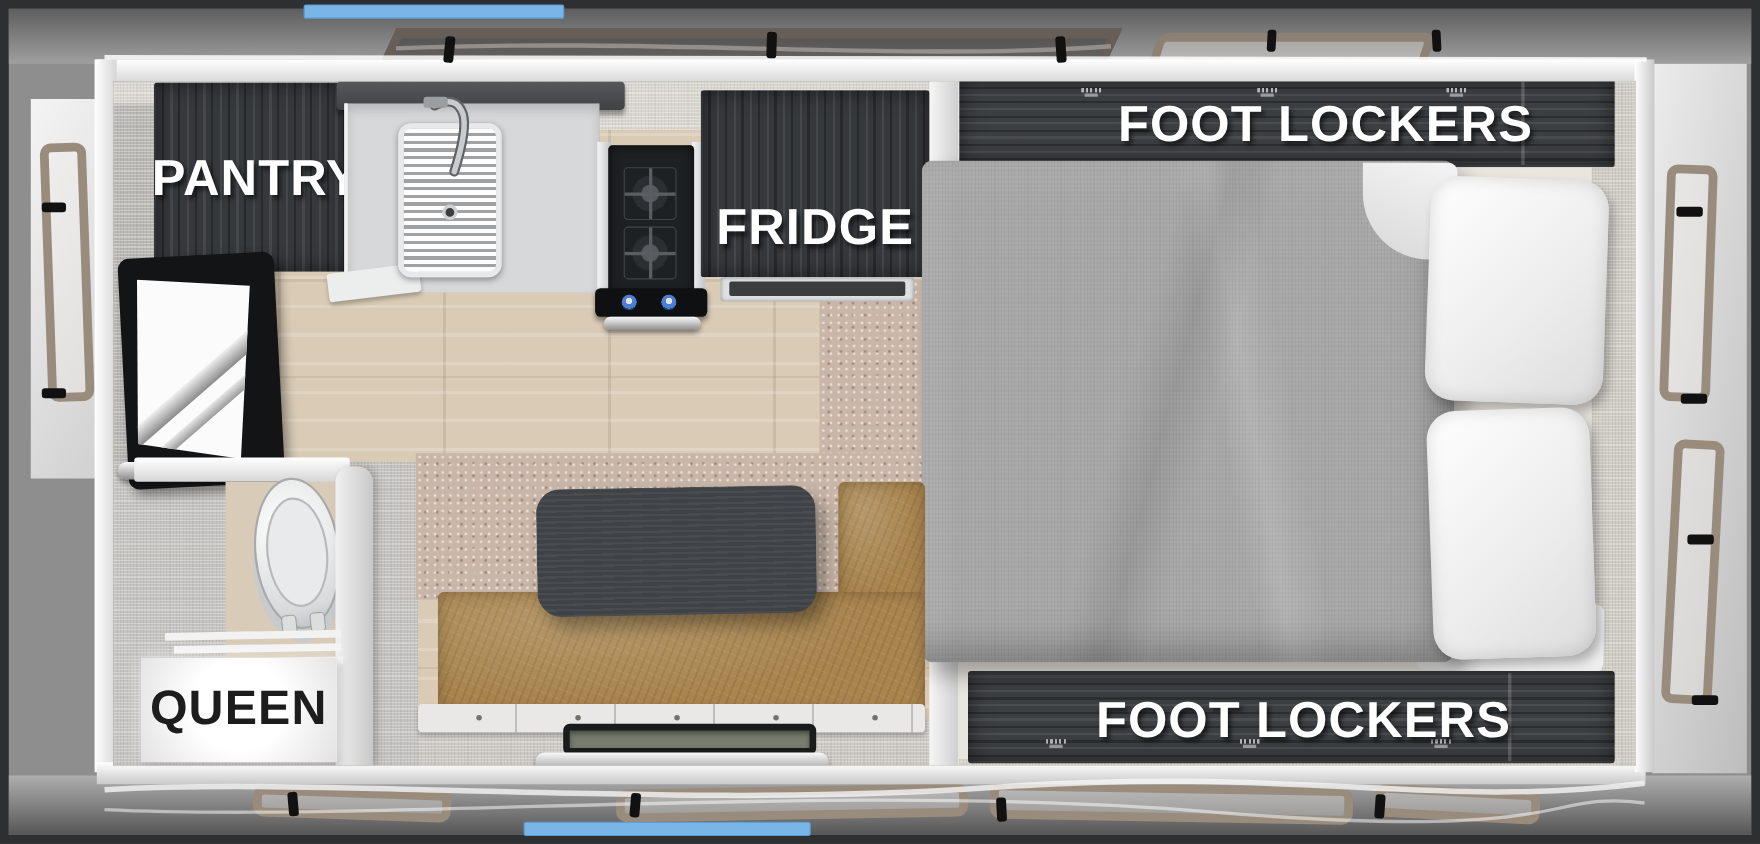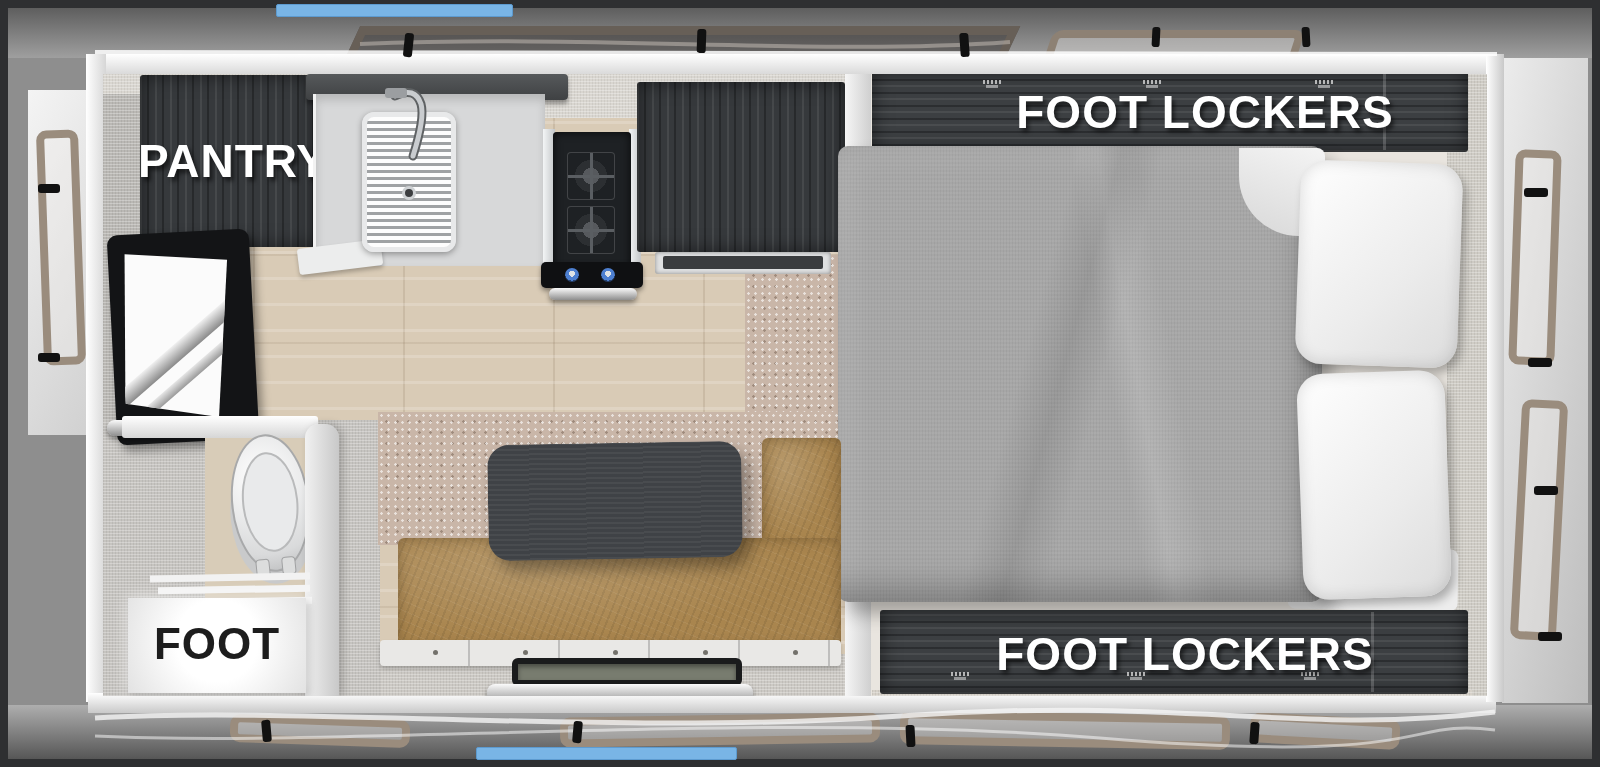--- a/index.html
+++ b/index.html
@@ -142,20 +142,21 @@
     <div class="abs" style="left:526px;top:55px;width:12px;height:152px;background:linear-gradient(90deg,#f3f5f6,#c3c6c8);"></div>
     <div class="abs glass" style="left:450px;top:58px;width:78px;height:150px;"></div>
     <div class="abs burner" style="left:464px;top:78px;width:48px;height:48px;"></div>
     <div class="abs burner" style="left:464px;top:132px;width:48px;height:48px;"></div>
     <div class="abs" style="left:438px;top:188px;width:102px;height:26px;background:#0f1012;border-radius:5px;box-shadow:0 3px 5px rgba(0,0,0,.4);"></div>
     <div class="abs knob" style="left:462px;top:194px;"></div>
     <div class="abs knob" style="left:498px;top:194px;"></div>
     <div class="abs silverbar" style="left:446px;top:214px;width:88px;height:12px;"></div>
 
     <div class="abs wood-v" style="left:534px;top:8px;width:208px;height:170px;"></div>
+    <div class="abs lbl lbl-46" style="left:540px;top:108px;width:196px;">FRIDGE</div>
     <div class="abs" style="left:552px;top:178px;width:176px;height:22px;background:#dfe0e1;border-radius:3px;box-shadow:inset 0 0 4px rgba(0,0,0,.4);"></div>
     <div class="abs" style="left:560px;top:182px;width:160px;height:13px;background:#3a3c3e;border-radius:2px;"></div>
 
     <div class="abs wood-h" style="left:769px;top:-4px;width:596px;height:82px;"></div>
     <div class="abs" style="left:1280px;top:-2px;width:3px;height:78px;background:rgba(255,255,255,.18);"></div>
     <div class="abs latch" style="left:880px;top:6px;"></div>
     <div class="abs latch" style="left:1040px;top:6px;"></div>
     <div class="abs latch" style="left:1212px;top:6px;"></div>
     <div class="abs lbl lbl-46" style="left:822px;top:14px;width:560px;">FOOT LOCKERS</div>
 
@@ -193,21 +194,21 @@
       <div class="abs" style="left:4px;top:0;width:78px;height:138px;border-radius:50%;background:radial-gradient(circle at 40% 30%,#ffffff,#d9dadb 75%,#b9babb);border:2px solid #a8a9aa;"></div>
       <div class="abs" style="left:15px;top:18px;width:56px;height:100px;border-radius:50%;background:#e9eaeb;border:2px solid #b9babb;"></div>
       <div class="abs" style="left:22px;top:124px;width:14px;height:18px;background:#dcdddd;border:1px solid #a0a1a2;border-radius:4px;"></div>
       <div class="abs" style="left:48px;top:124px;width:14px;height:18px;background:#dcdddd;border:1px solid #a0a1a2;border-radius:4px;"></div>
     </div>
     <div class="abs" style="left:202px;top:350px;width:34px;height:272px;background:linear-gradient(90deg,#f1f1f1,#c8c8c8);border-radius:14px 14px 0 0;box-shadow:4px 0 8px rgba(0,0,0,.2);"></div>
     <div class="abs" style="left:47px;top:500px;width:160px;height:7px;background:#f2f2f2;transform:rotate(-1deg);"></div>
     <div class="abs" style="left:55px;top:512px;width:152px;height:7px;background:#f4f4f4;transform:rotate(-1deg);"></div>
     <div class="abs" style="left:63px;top:524px;width:146px;height:7px;background:#f6f6f6;transform:rotate(-1deg);"></div>
     <div class="abs" style="left:25px;top:524px;width:178px;height:95px;background:radial-gradient(circle at 50% 45%,#ffffff 40%,#e2e2e2);box-shadow:0 0 14px rgba(255,255,255,.7),3px 4px 8px rgba(0,0,0,.25);"></div>
-    <div class="abs lbl-dark" style="left:25px;top:546px;width:178px;">FOOT</div>
+    <div class="abs lbl-dark" style="left:25px;top:546px;width:178px;">QUEEN</div>
 
     <div class="abs leather" style="left:659px;top:364px;width:79px;height:112px;border-radius:6px;"></div>
     <div class="abs leather" style="left:295px;top:464px;width:443px;height:110px;border-radius:6px;"></div>
     <div class="abs" style="left:277px;top:566px;width:461px;height:26px;background:#e9e8e6;border-radius:4px;
                 background-image:repeating-linear-gradient(90deg,transparent 0 88px,rgba(0,0,0,.18) 88px 90px);box-shadow:0 3px 4px rgba(0,0,0,.2);"></div>
     <div class="abs dot" style="left:330px;top:576px;"></div>
     <div class="abs dot" style="left:420px;top:576px;"></div>
     <div class="abs dot" style="left:510px;top:576px;"></div>
     <div class="abs dot" style="left:600px;top:576px;"></div>
     <div class="abs dot" style="left:690px;top:576px;"></div>

